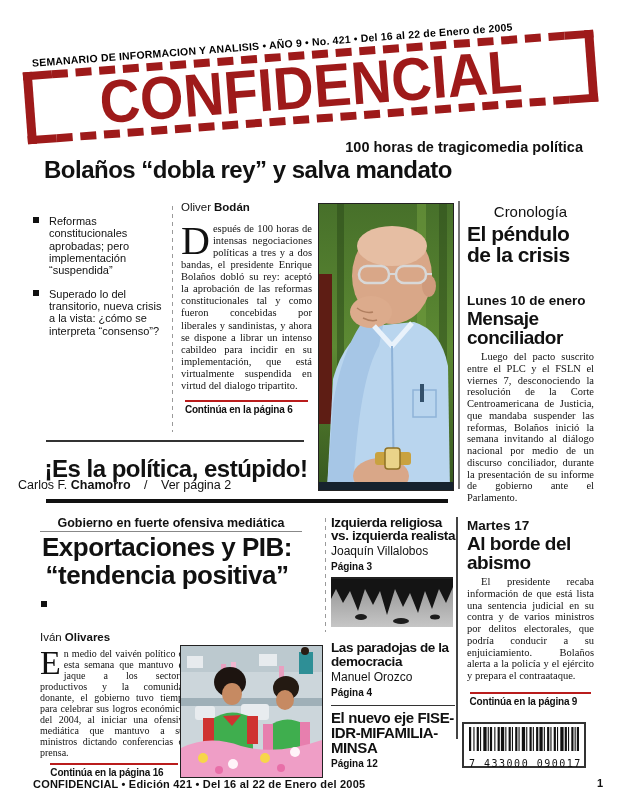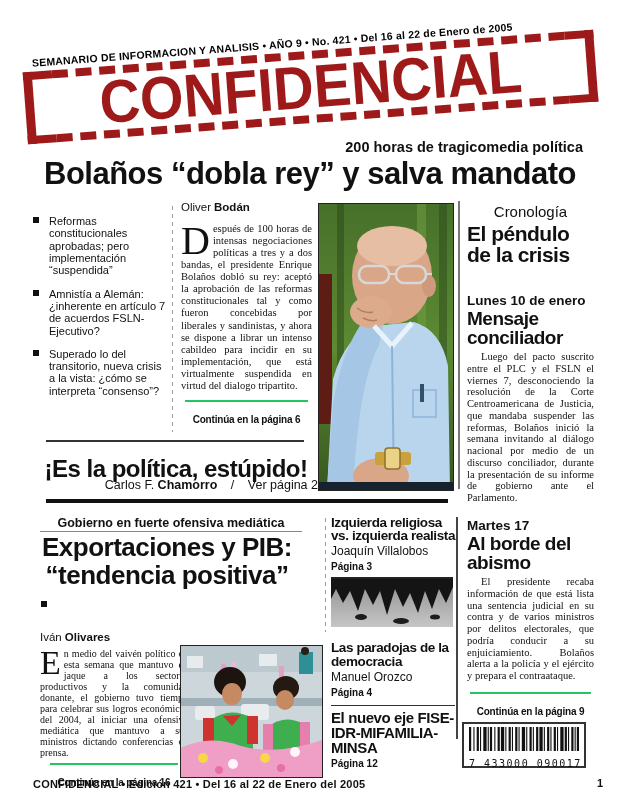--- a/index.html
+++ b/index.html
@@ -12,54 +12,54 @@
   .stamp-row{display:flex;align-items:stretch;color:#9e1a1a;}
   .bk{width:20px;}
   .bk-l{border-left:9px solid;border-top:8px solid;border-bottom:8px solid;border-color:#9e1a1a;}
   .bk-r{border-right:9px solid;border-top:8px solid;border-bottom:8px solid;border-color:#9e1a1a;}
   .stamp-mid{flex:1;border-top:8px dashed #9e1a1a;border-bottom:8px dashed #9e1a1a;text-align:center;padding:0 4px;}
   .stamp-text{display:inline-block;font-size:56px;font-weight:900;letter-spacing:0px;line-height:1.0;
               transform:scaleY(1.08);white-space:nowrap;}
   .subtitle{position:absolute;right:42px;top:139px;font-size:14.5px;font-weight:bold;white-space:nowrap;}
 
   
-  .main-headline{position:absolute;left:44px;top:156px;font-size:31px;font-weight:bold;letter-spacing:-.5px;
+  .main-headline{position:absolute;left:44px;top:156px;font-size:24px;font-weight:bold;letter-spacing:-.5px;
                  white-space:nowrap;margin:0;}
   .bullets{position:absolute;left:30px;top:205px;width:140px;list-style:none;margin:0;padding:0;}
   .bullets li{position:relative;padding-left:19px;font-weight:normal;font-size:11px;line-height:1.12;margin-bottom:11px;margin-top:10px;}
   .bullets li .sq{position:absolute;left:3px;top:2px;width:6px;height:6px;background:#111;}
   .vdash{position:absolute;width:1px;background:repeating-linear-gradient(180deg,#9a9a9a 0 4px,transparent 4px 8px);}
   .lead-article{position:absolute;left:181px;top:201px;width:131px;}
   .byline{font-size:11.5px;}
   .byline b{margin-left:3px;}
   .serif-body{font-family:"Liberation Serif","DejaVu Serif",serif;text-align:justify;}
   .lead-body{margin-top:10px;font-size:10.5px;line-height:1.15;}
   .dropcap{float:left;font-family:"Liberation Serif",serif;font-size:40px;line-height:.78;padding:2px 3px 0 0;}
-  .continua{border-top:2px solid #22c55e;margin:8px auto 0;width:94%;padding-top:12px;text-align:center;
+  .continua{border-top:2px solid #b91c1c;margin:8px auto 0;width:94%;padding-top:2px;
             font-weight:bold;font-size:10px;letter-spacing:-.2px;white-space:nowrap;}
   .photo-frame{position:absolute;border:1px solid #222;overflow:hidden;background:#567;}
   .ph1{left:318px;top:203px;width:134px;height:286px;}
   .vline{position:absolute;background:#777;}
 
   
   .crono{position:absolute;left:467px;top:203px;width:127px;}
   .crono-kicker{text-align:center;font-size:15px;}
   .crono-title{text-align:left;font-size:21px;font-weight:bold;line-height:1.0;letter-spacing:-.5px;margin-top:3px;}
   .crono-entry1{margin-top:28px;}
   .crono-entry2{margin-top:14px;}
   .crono-date{font-weight:bold;font-size:13.5px;}
   .crono-head{font-weight:bold;font-size:19px;line-height:.98;letter-spacing:-.5px;margin:2px 0 4px;}
   .crono-body{font-size:10.5px;line-height:1.12;text-indent:14px;}
   .crono .continua{width:96%;margin-top:10px;}
 
   
   .op-rule1{position:absolute;left:46px;top:440px;width:258px;height:2px;background:#333;}
   .op-head{position:absolute;left:18px;top:447px;width:300px;margin:8px;text-align:center;font-size:24px;
            font-weight:bold;letter-spacing:-.5px;white-space:nowrap;}
-  .op-sub{position:absolute;left:18px;top:478px;width:300px;text-align:right;font-size:12.5px;white-space:nowrap;}
+  .op-sub{position:absolute;left:18px;top:478px;width:300px;text-align:left;font-size:12.5px;white-space:nowrap;}
   .op-sub .sep{margin:0 10px;}
   .op-rule2{position:absolute;left:46px;top:499px;width:402px;height:4px;background:#111;}
 
   
   .eco-kicker{position:absolute;left:40px;top:516px;width:262px;text-align:center;font-weight:bold;font-size:12.5px;
               border-bottom:1.5px solid #888;padding-bottom:1px;white-space:nowrap;}
   .eco-head{position:absolute;left:12px;top:534px;width:310px;margin:0;text-align:center;font-size:26px;
             font-weight:bold;line-height:1.06;letter-spacing:-.5px;}
   .eco-bullet{position:absolute;left:38px;top:599px;width:272px;font-weight:bold;font-size:12.5px;line-height:1.15;
               padding-left:19px;box-sizing:border-box;}
@@ -96,27 +96,26 @@
   <div class="mast-rot">
     <div class="topline">SEMANARIO DE INFORMACION Y ANALISIS  •  AÑO 9  •  No. 421  •  Del 16 al 22 de Enero de 2005</div>
     <div class="stamp-row">
       <div class="bk bk-l"></div>
       <div class="stamp-mid">
         <span class="stamp-text">CONFIDENCIAL</span>
       </div>
       <div class="bk bk-r"></div>
     </div>
   </div>
-  <div class="subtitle">200 horas de tragicomedia política</div>
+  <div class="subtitle">100 horas de tragicomedia política</div>
 
   <h1 class="main-headline">Bolaños “dobla rey” y salva mandato</h1>
 
   <ul class="bullets">
     <li><span class="sq"></span><span>Reformas constitucionales aprobadas; pero implementación “suspendida”</span></li>
-    <li><span class="sq"></span><span>Amnistía a Alemán: ¿inherente en artículo 7 de acuerdos FSLN-Ejecutivo?</span></li>
     <li><span class="sq"></span><span>Superado lo del transitorio, nueva crisis a la vista: ¿cómo se interpreta “consenso”?</span></li>
   </ul>
 
   <div class="vdash" style="left:172px;top:206px;height:226px;"></div>
 
   <div class="lead-article">
     <div class="byline"><span>Oliver</span><b>Bodán</b></div>
     <div class="serif-body lead-body">
       <span class="dropcap">D</span><span>espués de 100 horas de intensas negociaciones políticas a tres y a dos bandas, el presidente Enrique Bolaños dobló su rey: aceptó la aprobación de las reformas constitucionales tal y como fueron concebidas por liberales y sandinistas, y ahora se dispone a librar un intenso cabildeo para incidir en su implementación, que está virtualmente suspendida en virtud del dialogo tripartito.</span>
     </div>

